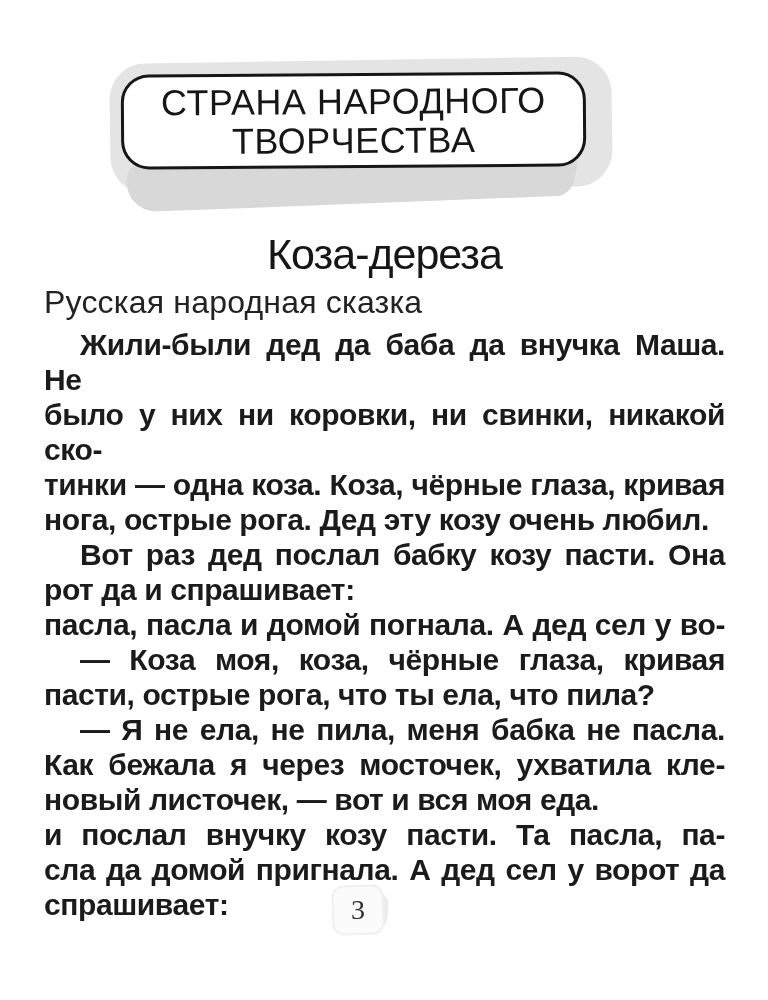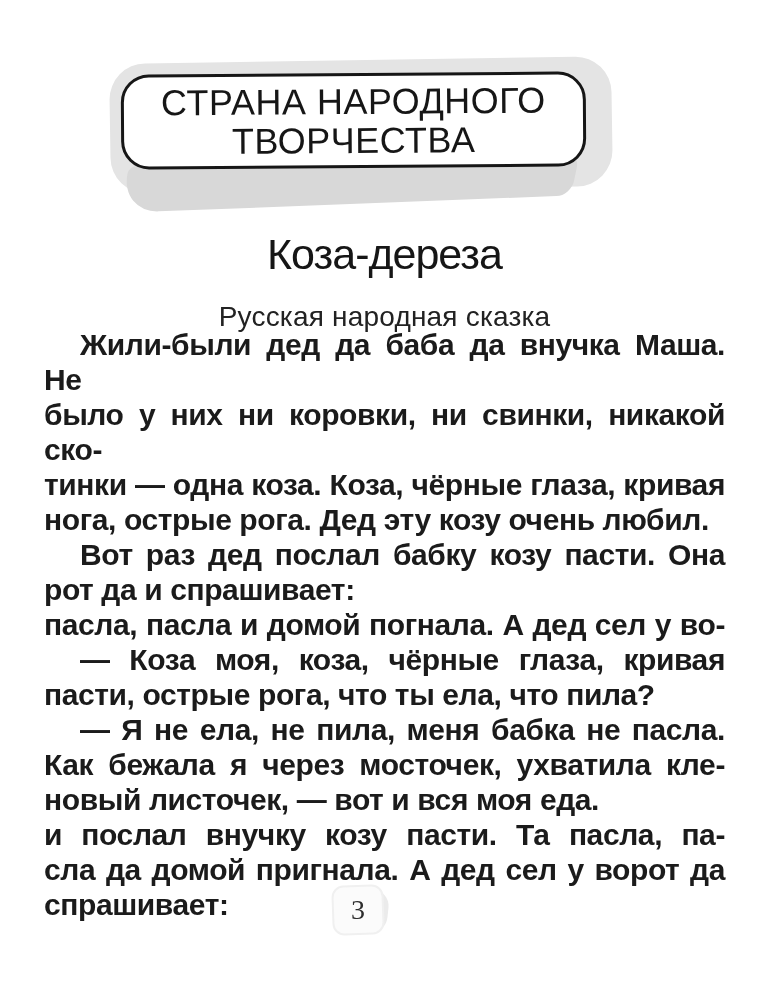--- a/index.html
+++ b/index.html
@@ -37,22 +37,22 @@
   }
 
   
   .story-title {
     position: absolute; left: 44px; top: 230px; width: 681px; margin: 0;
     font-size: 43px; font-weight: normal; letter-spacing: -1px;
     text-align: center; color: #161616;
   }
   .story-subtitle {
     position: absolute; left: 44px; top: 284px; width: 681px;
-    font-size: 28px; letter-spacing: 0.2px;
-    text-align: center; color: #222222; margin-top: 17px;
+    font-size: 32px; letter-spacing: 0.2px;
+    color: #222222;
   }
 
   
   .story-text {
     position: absolute; left: 44px; top: 327px; width: 681px;
     font-size: 30px; line-height: 35px; letter-spacing: -0.4px;
     color: #1b1b1b;
     font-weight: bold;
   }
   .story-line { text-align: justify; text-align-last: justify; }

